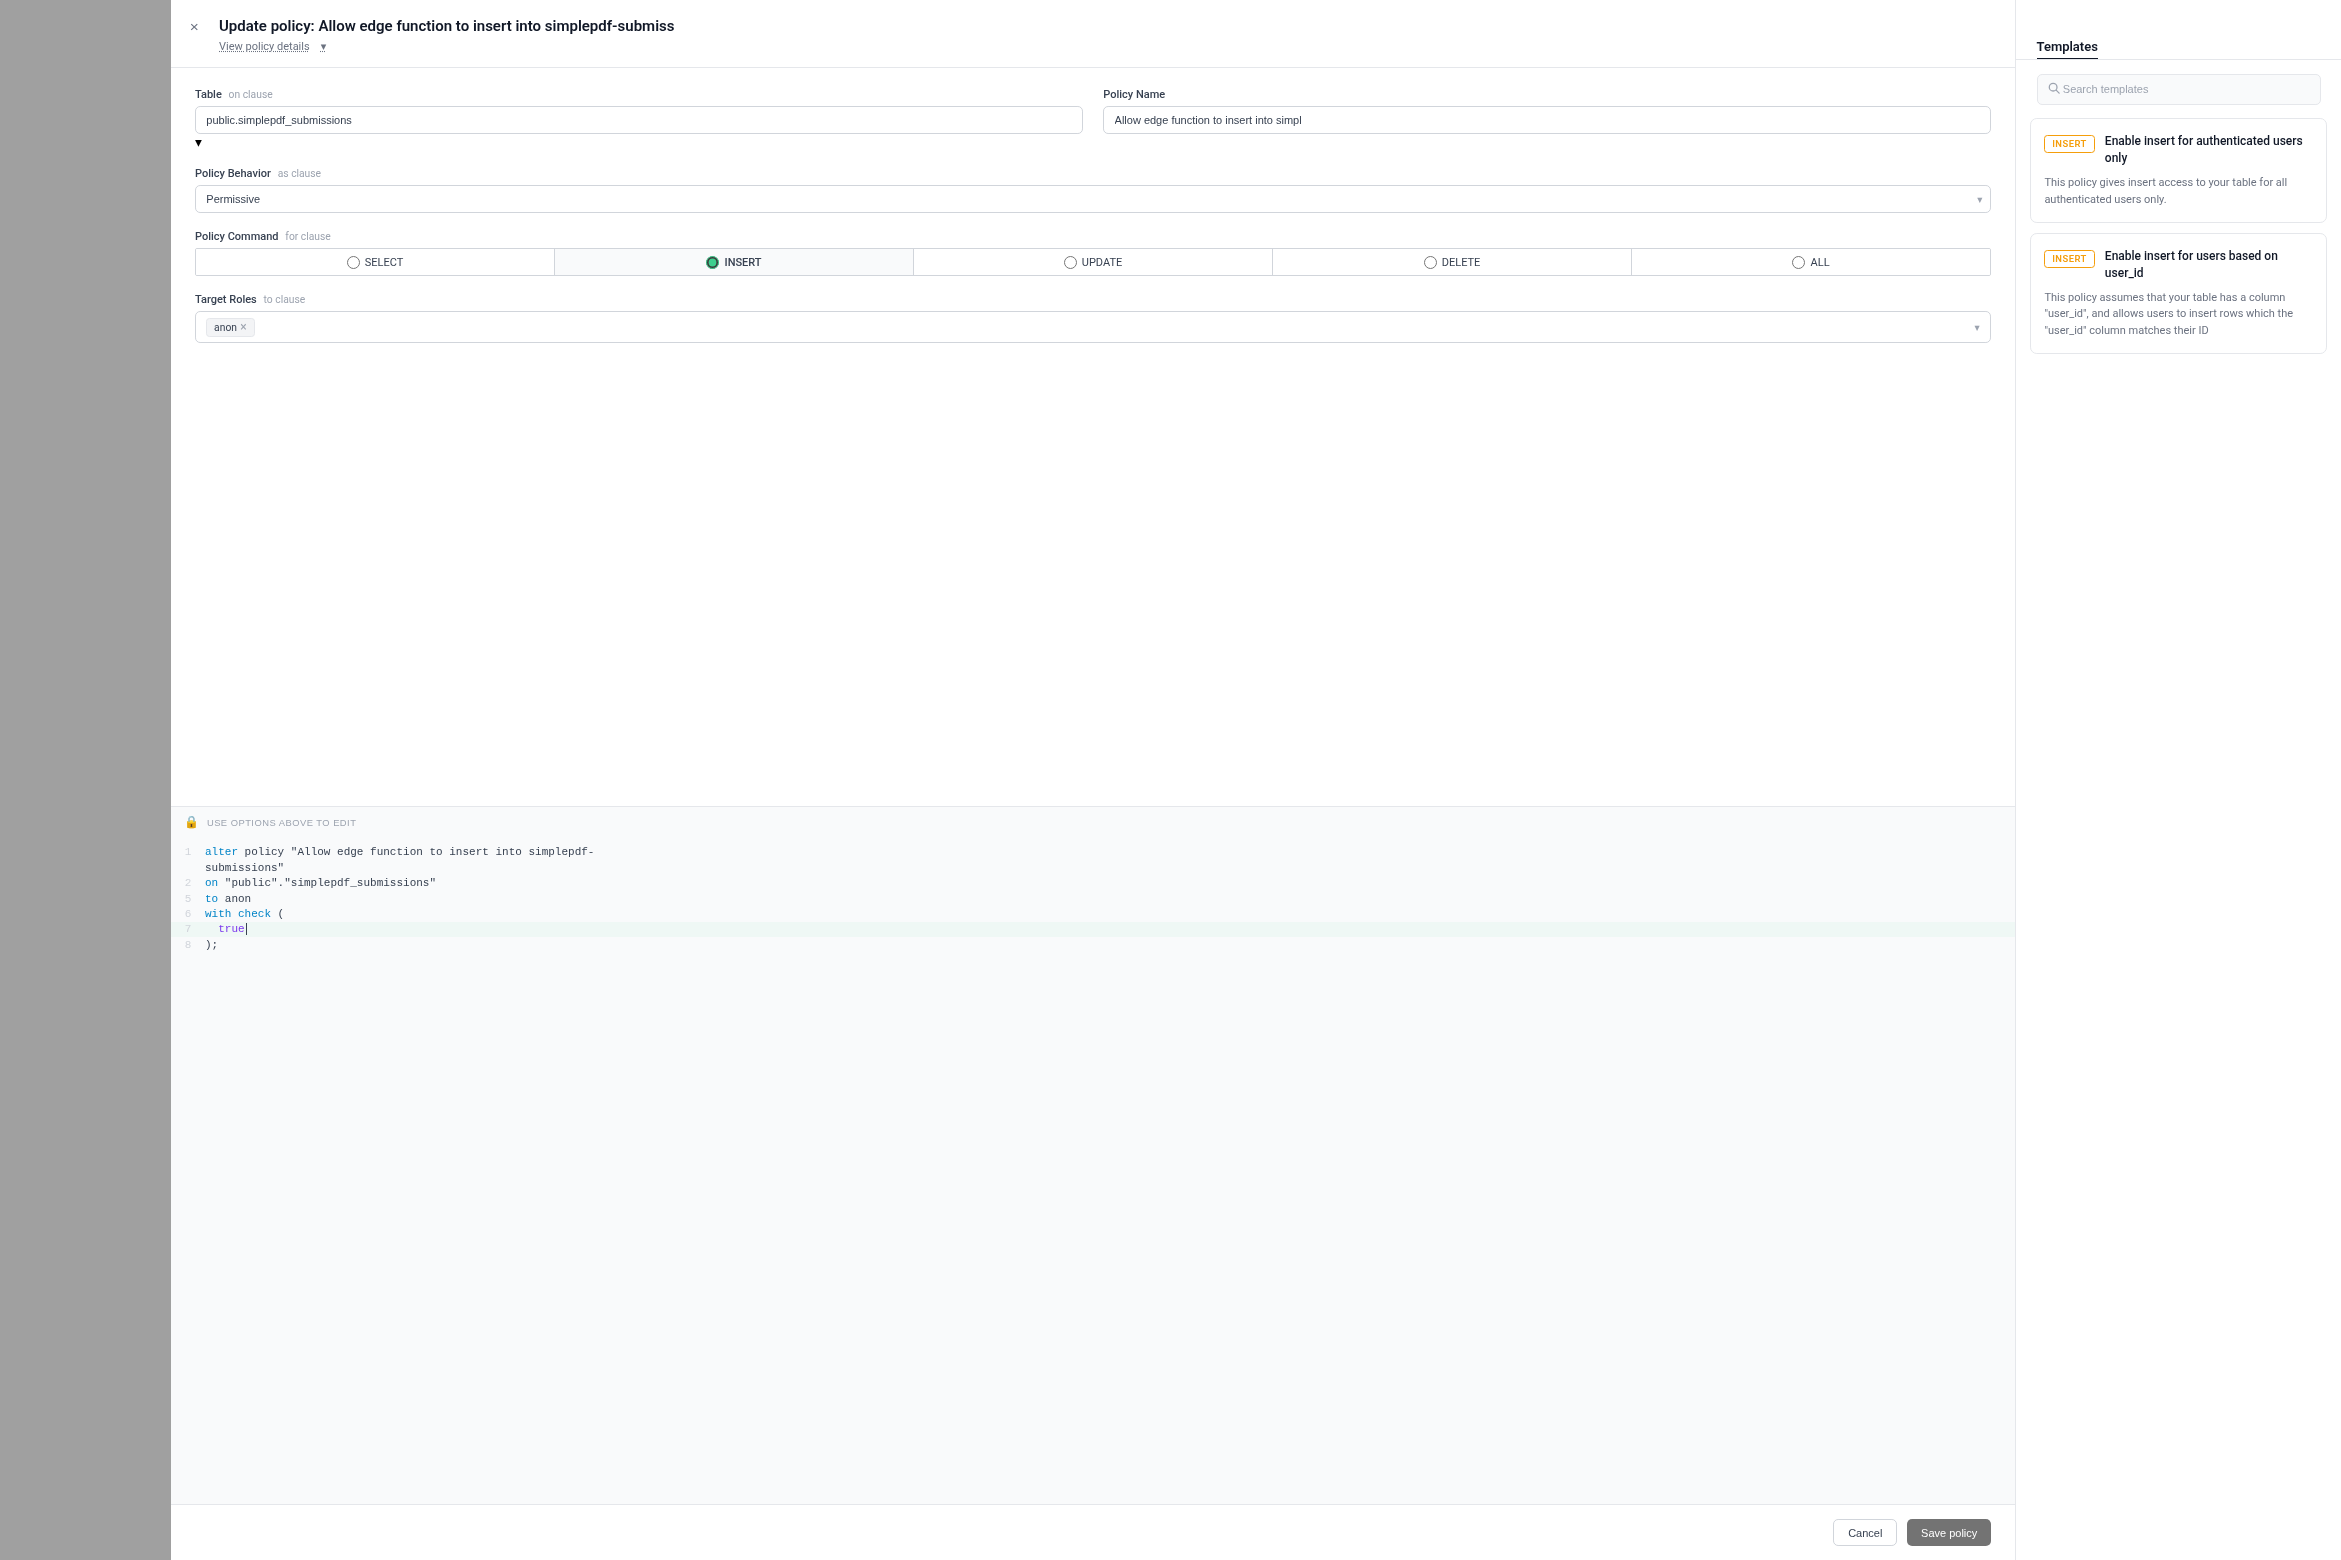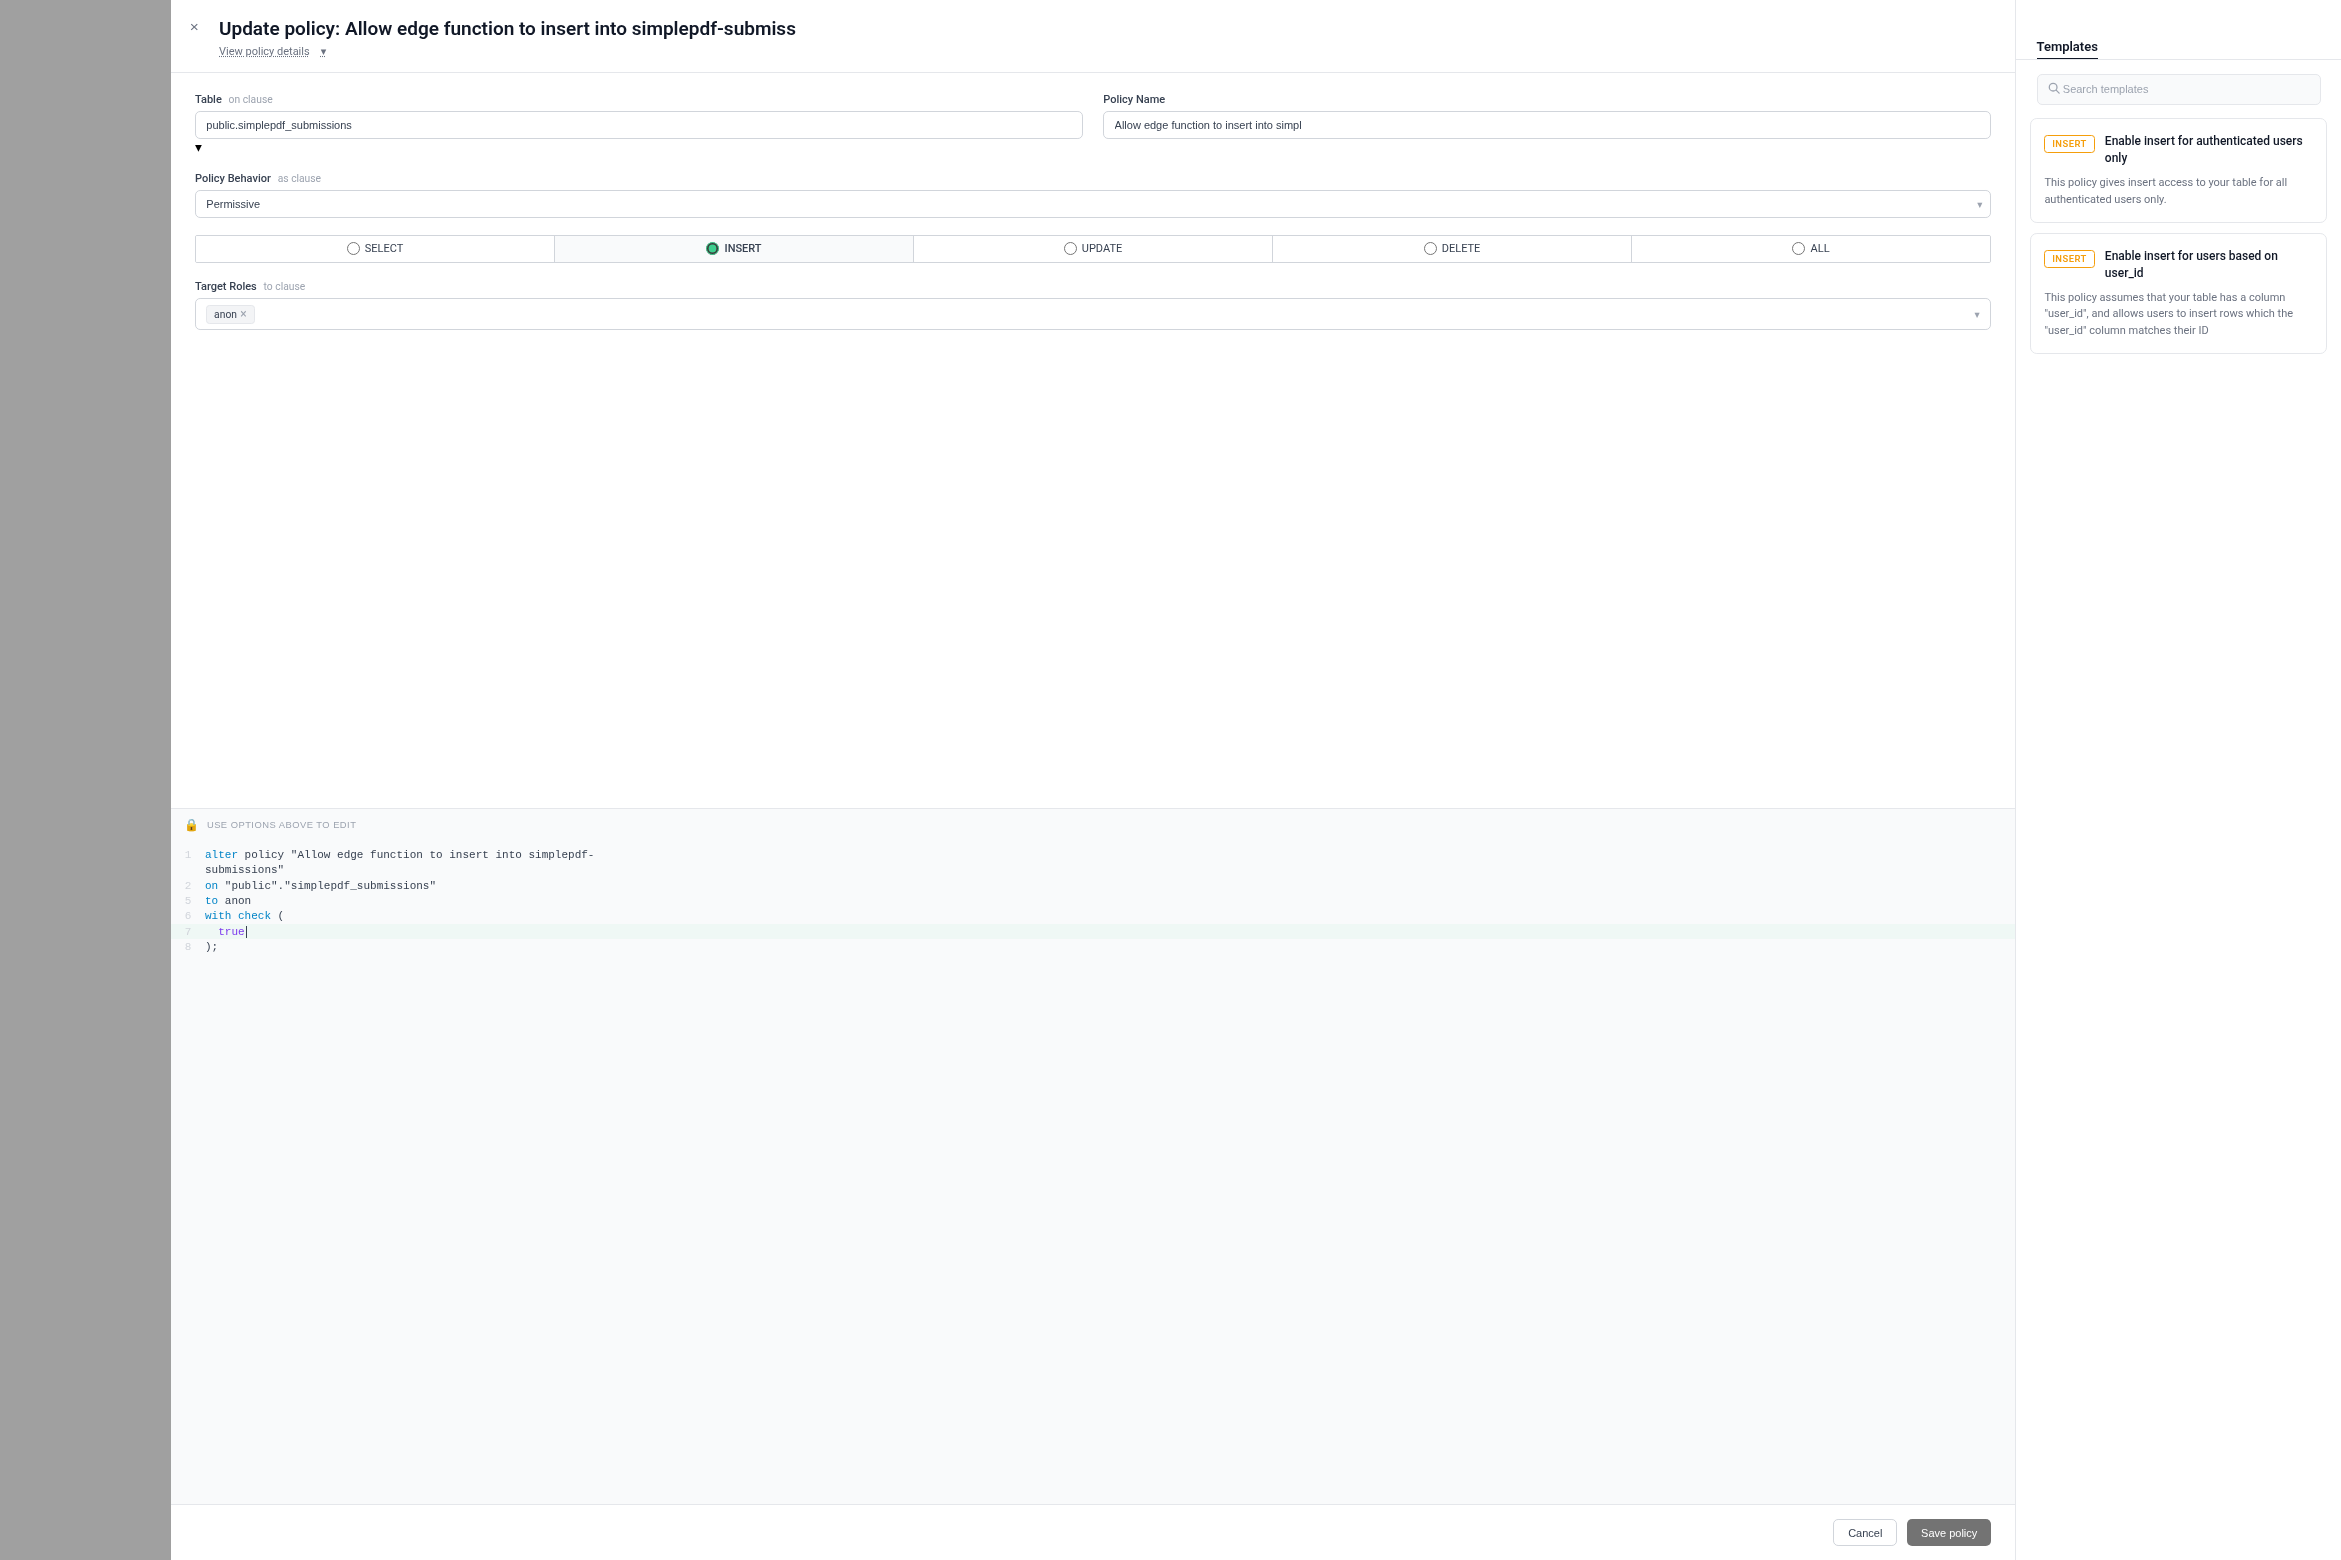--- a/index.html
+++ b/index.html
@@ -69,21 +69,21 @@
       background: none;
       border: none;
       cursor: pointer;
       color: #6b7280;
       font-size: 15.4px;
       line-height: 1;
       padding: 3.4px;
     }
 
     .modal-title {
-      font-size: 19px;
+      font-size: 15px;
       font-weight: 600;
       color: #111827;
       padding-left: 24px;
     }
 
     .modal-subtitle {
       font-size: 11px;
       color: #6b7280;
       padding-left: 24px;
       margin-top: 5.1px;
@@ -527,20 +527,24 @@
                   <option>Permissive</option>
                   <option>Restrictive</option>
                 </select>
                 <span class="chevron">▾</span>
               </div>
             </div>
           </div>
 
           <div class="form-row">
             <div class="form-group">
+              <div class="form-label">
+                <span>Policy Command</span>
+                <span class="form-label-secondary">for clause</span>
+              </div>
               <div class="radio-group">
                 <label class="radio-option">
                   <input type="radio" name="policy_command" value="SELECT" style="">
                   <span>SELECT</span>
                 </label>
                 <label class="radio-option selected">
                   <input type="radio" name="policy_command" value="INSERT" checked="" style="">
                   <span>INSERT</span>
                 </label>
                 <label class="radio-option">

